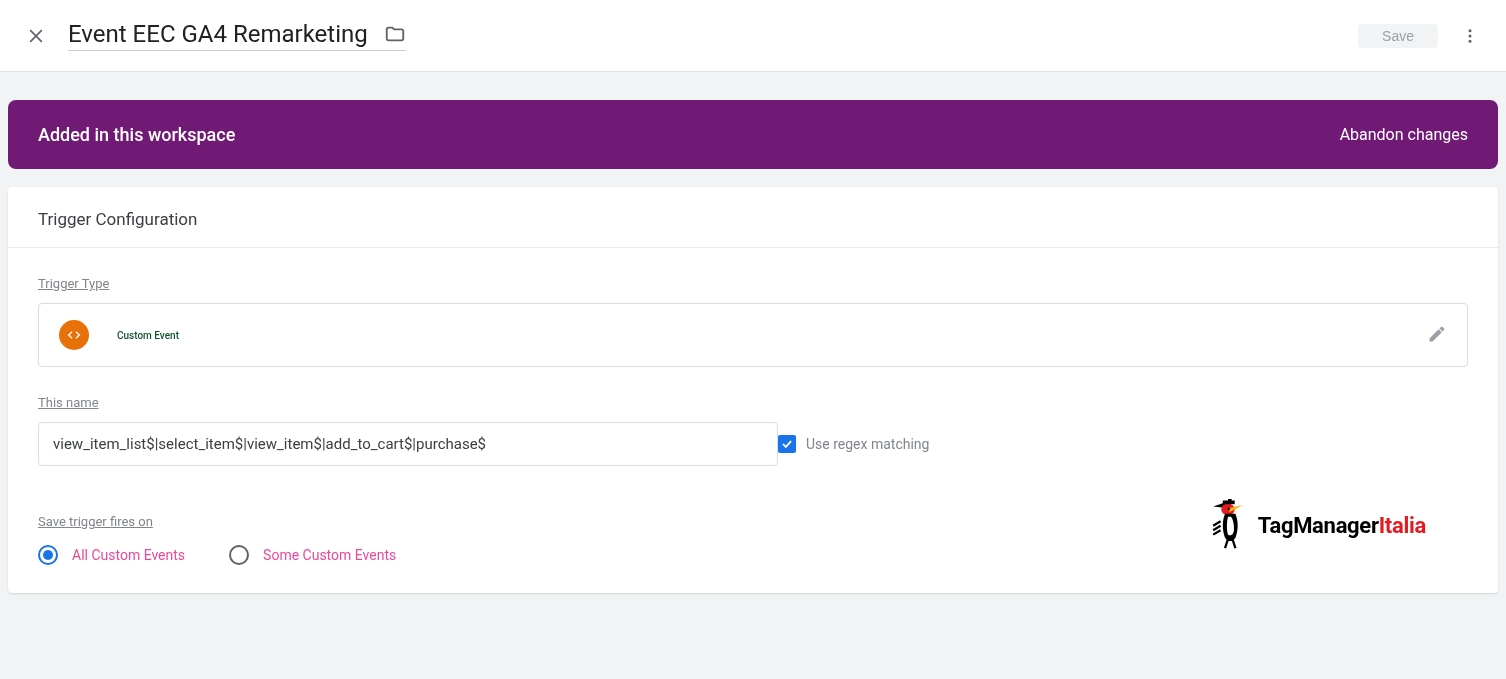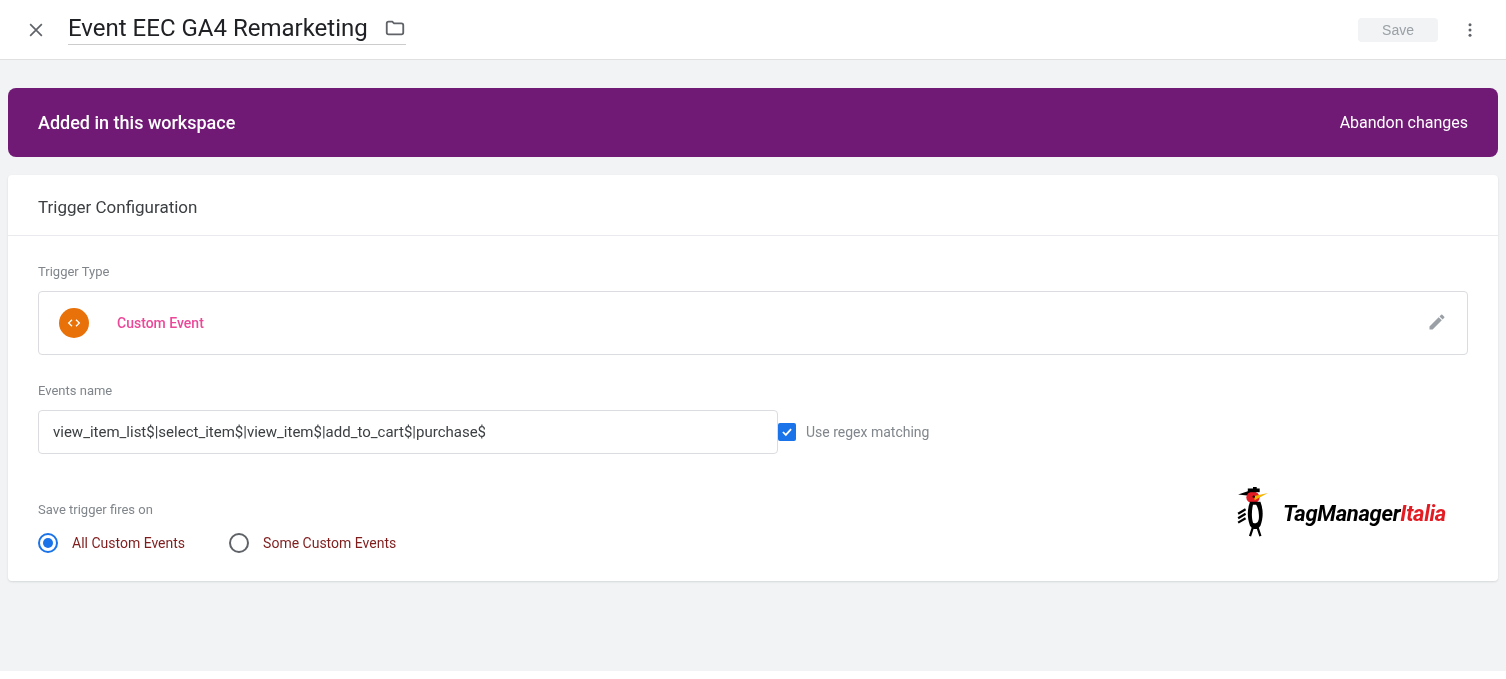--- a/index.html
+++ b/index.html
@@ -10,21 +10,21 @@
   body {
     font-family: "Google Sans", Roboto, Arial, sans-serif;
     background: #fff;
     color: #202124;
     font-size: 14px;
   }
   
   .header {
     display: flex;
     align-items: center;
-    height: 60px;
+    height: 72px;
     padding: 0 12px 0 12px;
     border-bottom: 1px solid #e0e0e0;
   }
   .close-btn {
     width: 48px;
     height: 48px;
     display: flex;
     align-items: center;
     justify-content: center;
     color: #5f6368;
@@ -125,20 +125,21 @@
     padding: 22px 30px 18px 30px;
     border-bottom: 1px solid #e8eaed;
   }
   .section {
     padding: 28px 30px 0 30px;
   }
   .section-label {
     font-size: 13px;
     color: #80868b;
     margin-bottom: 12px;
+    text-decoration: underline;
   }
   
   .type-row {
     border: 1px solid #dadce0;
     border-radius: 4px;
     padding: 16px 20px;
     display: flex;
     align-items: center;
     cursor: pointer;
   }
@@ -153,23 +154,23 @@
     margin-right: 28px;
   }
   .type-icon svg {
     width: 16px;
     height: 16px;
     stroke: #fff;
     stroke-width: 2;
     fill: none;
   }
   .type-name {
-    font-size: 14px;
+    font-size: 10px;
     font-weight: 500;
-    color: #ec4899;
+    color: #14532d;
   }
   .edit-icon {
     color: #9aa0a6;
     cursor: pointer;
   }
   .edit-icon svg {
     width: 20px;
     height: 20px;
     fill: #9aa0a6;
   }
@@ -244,31 +245,30 @@
     height: 10px;
     border-radius: 50%;
     background: #1a73e8;
     display: none;
   }
   .radio.selected .dot {
     display: block;
   }
   .radio-label {
     font-size: 14px;
-    color: #7f1d1d;
+    color: #ec4899;
   }
   
   .watermark {
     position: absolute;
-    right: 52px;
+    right: 72px;
     bottom: 42px;
     display: flex;
     align-items: center;
     gap: 6px;
-    font-style: italic;
   }
   .watermark svg.bird {
     width: 48px;
     height: 52px;
   }
   .watermark-text {
     font-size: 22px;
     font-weight: 700;
     color: #000;
     letter-spacing: -0.3px;
@@ -327,21 +327,21 @@
         <div class="spacer"></div>
         <div class="edit-icon">
           <svg viewBox="0 0 24 24">
               <path d="M3 17.25V21h3.75l11-11-3.75-3.75-11 11zM20.71 7.04a1 1 0 0 0 0-1.41l-2.34-2.34a1 1 0 0 0-1.41 0L15 5.25 18.75 9l1.96-1.96z"></path>
             </svg>
         </div>
       </div>
     </div>
 
     <div class="section">
-      <div class="section-label">Events name</div>
+      <div class="section-label">This name</div>
       <div class="event-row">
         <input class="event-input" type="text" value="view_item_list$|select_item$|view_item$|add_to_cart$|purchase$" style="">
         <div class="checkbox-wrap">
           <div class="checkbox">
             <svg viewBox="0 0 24 24">
                 <path d="M5 12 L10 17 L19 7"></path>
               </svg>
           </div>
           <span class="checkbox-label">Use regex matching</span>
         </div>

